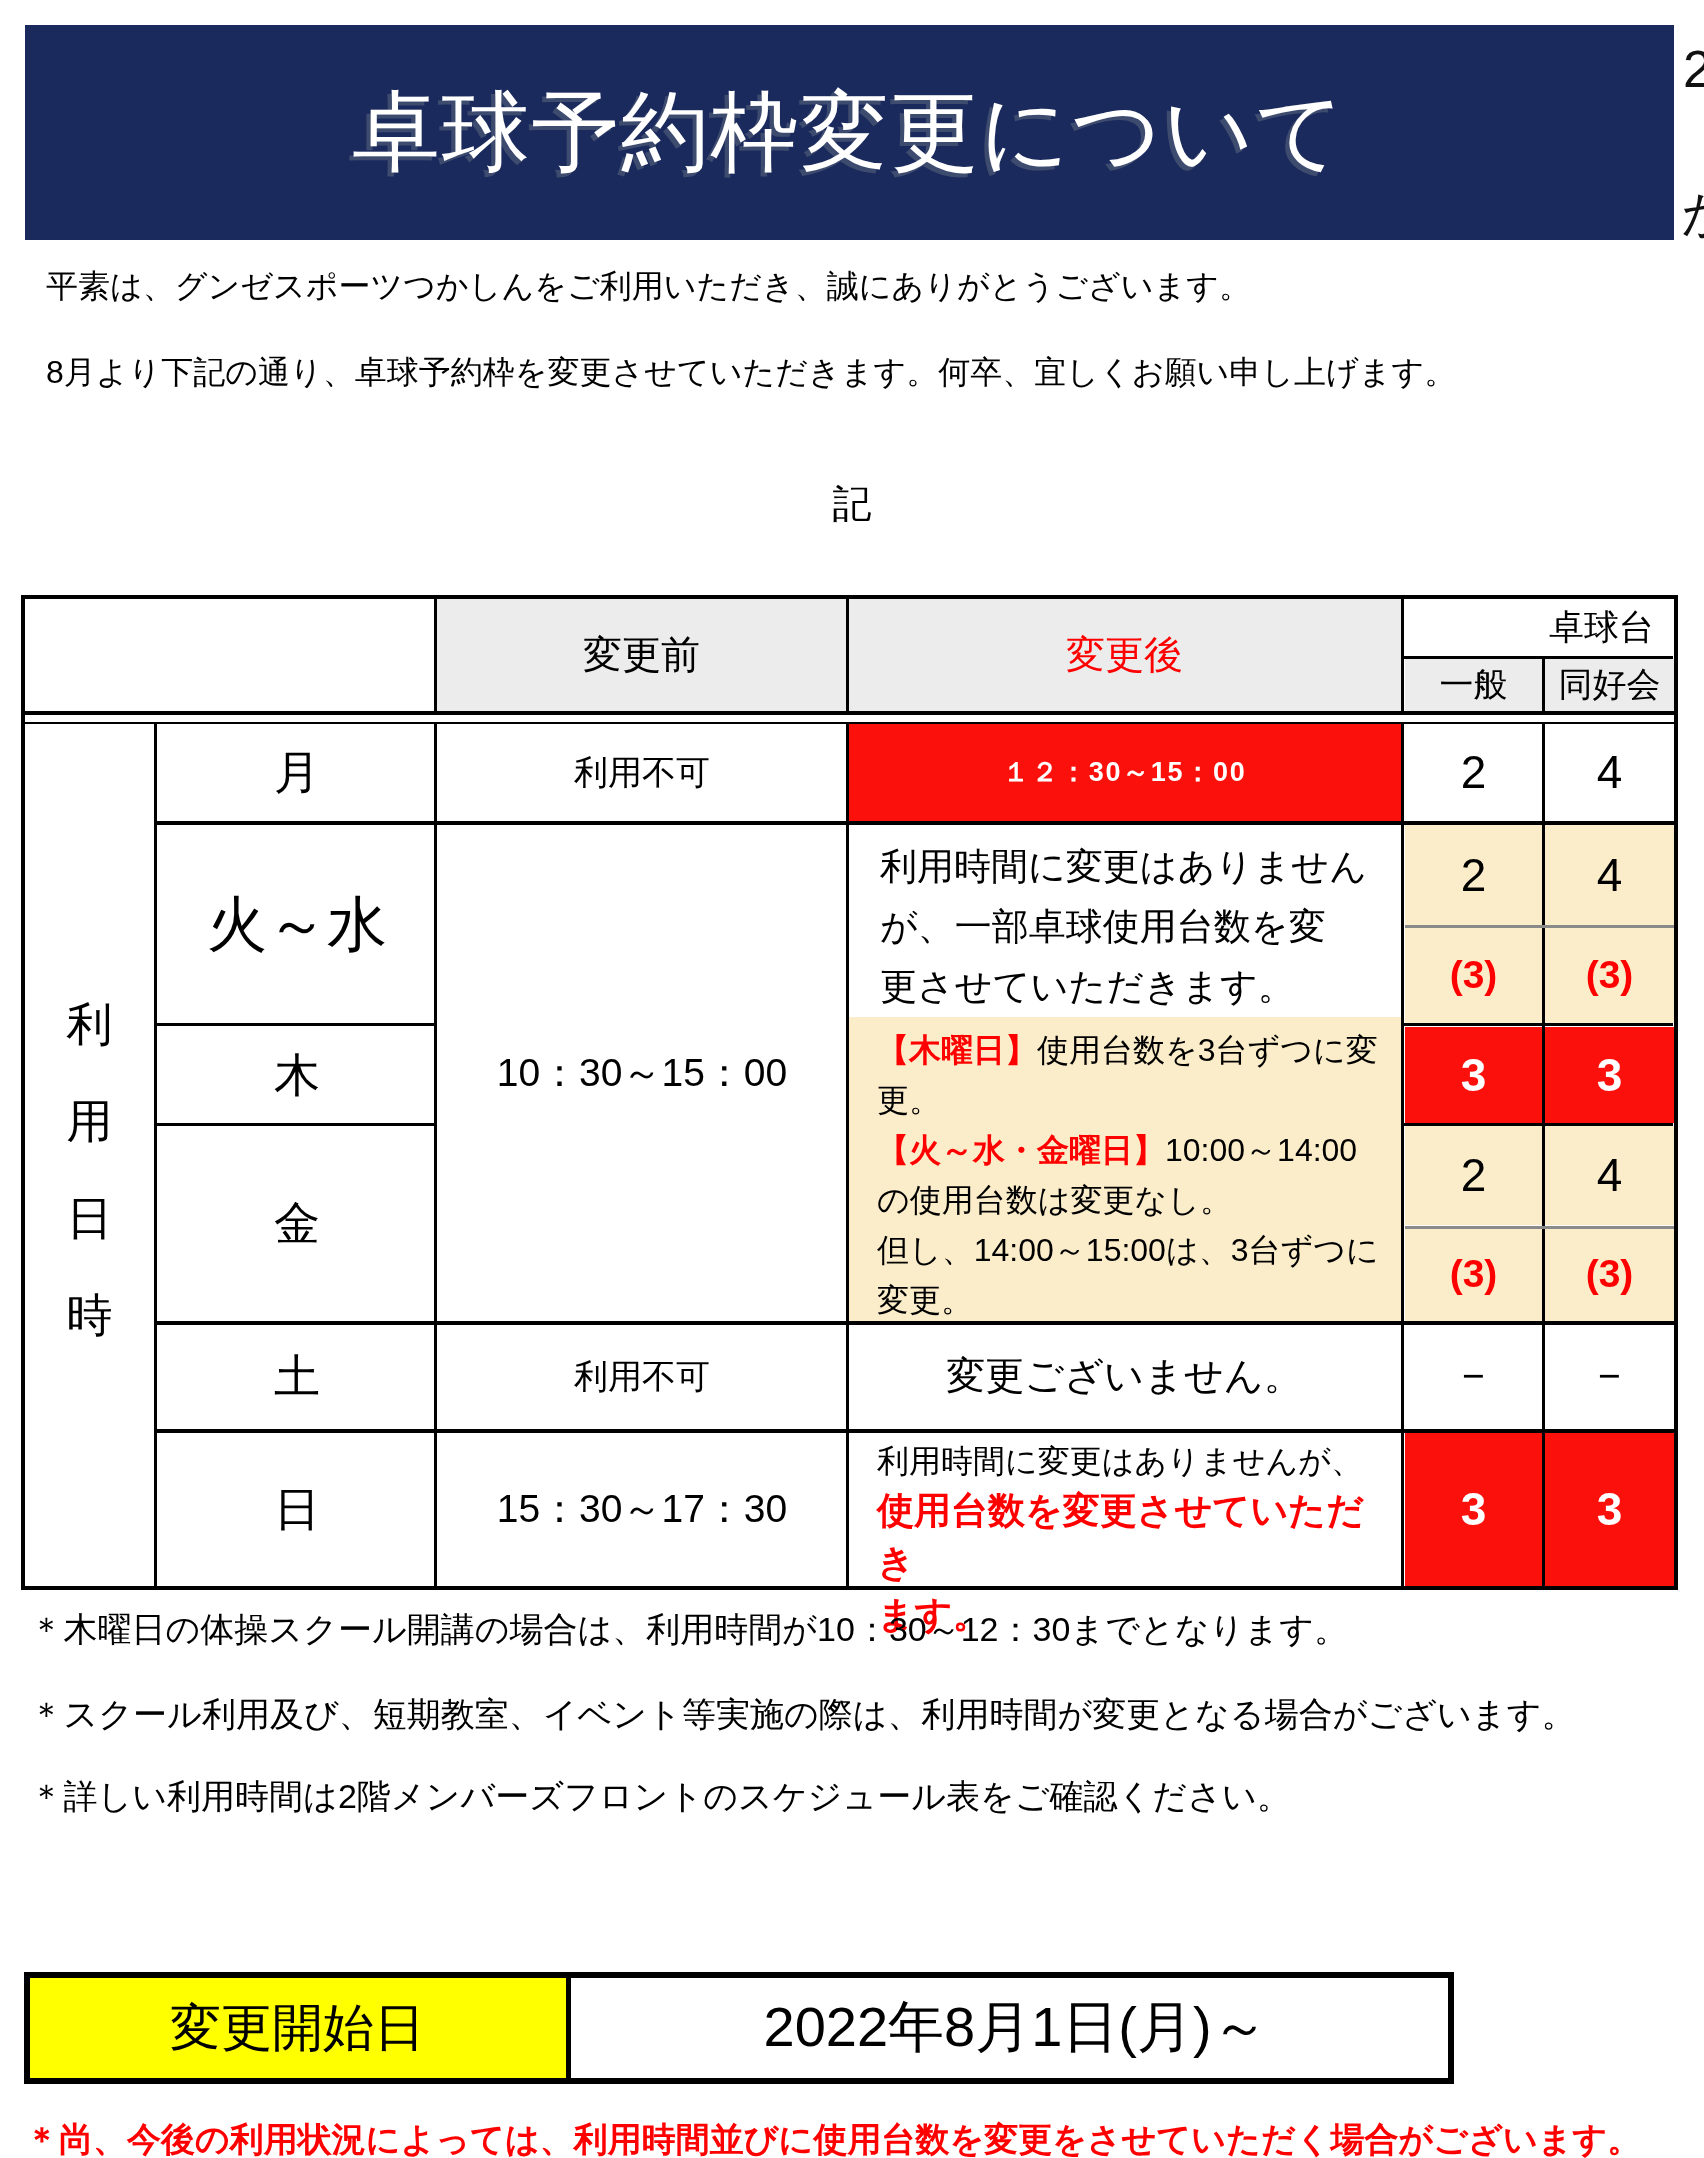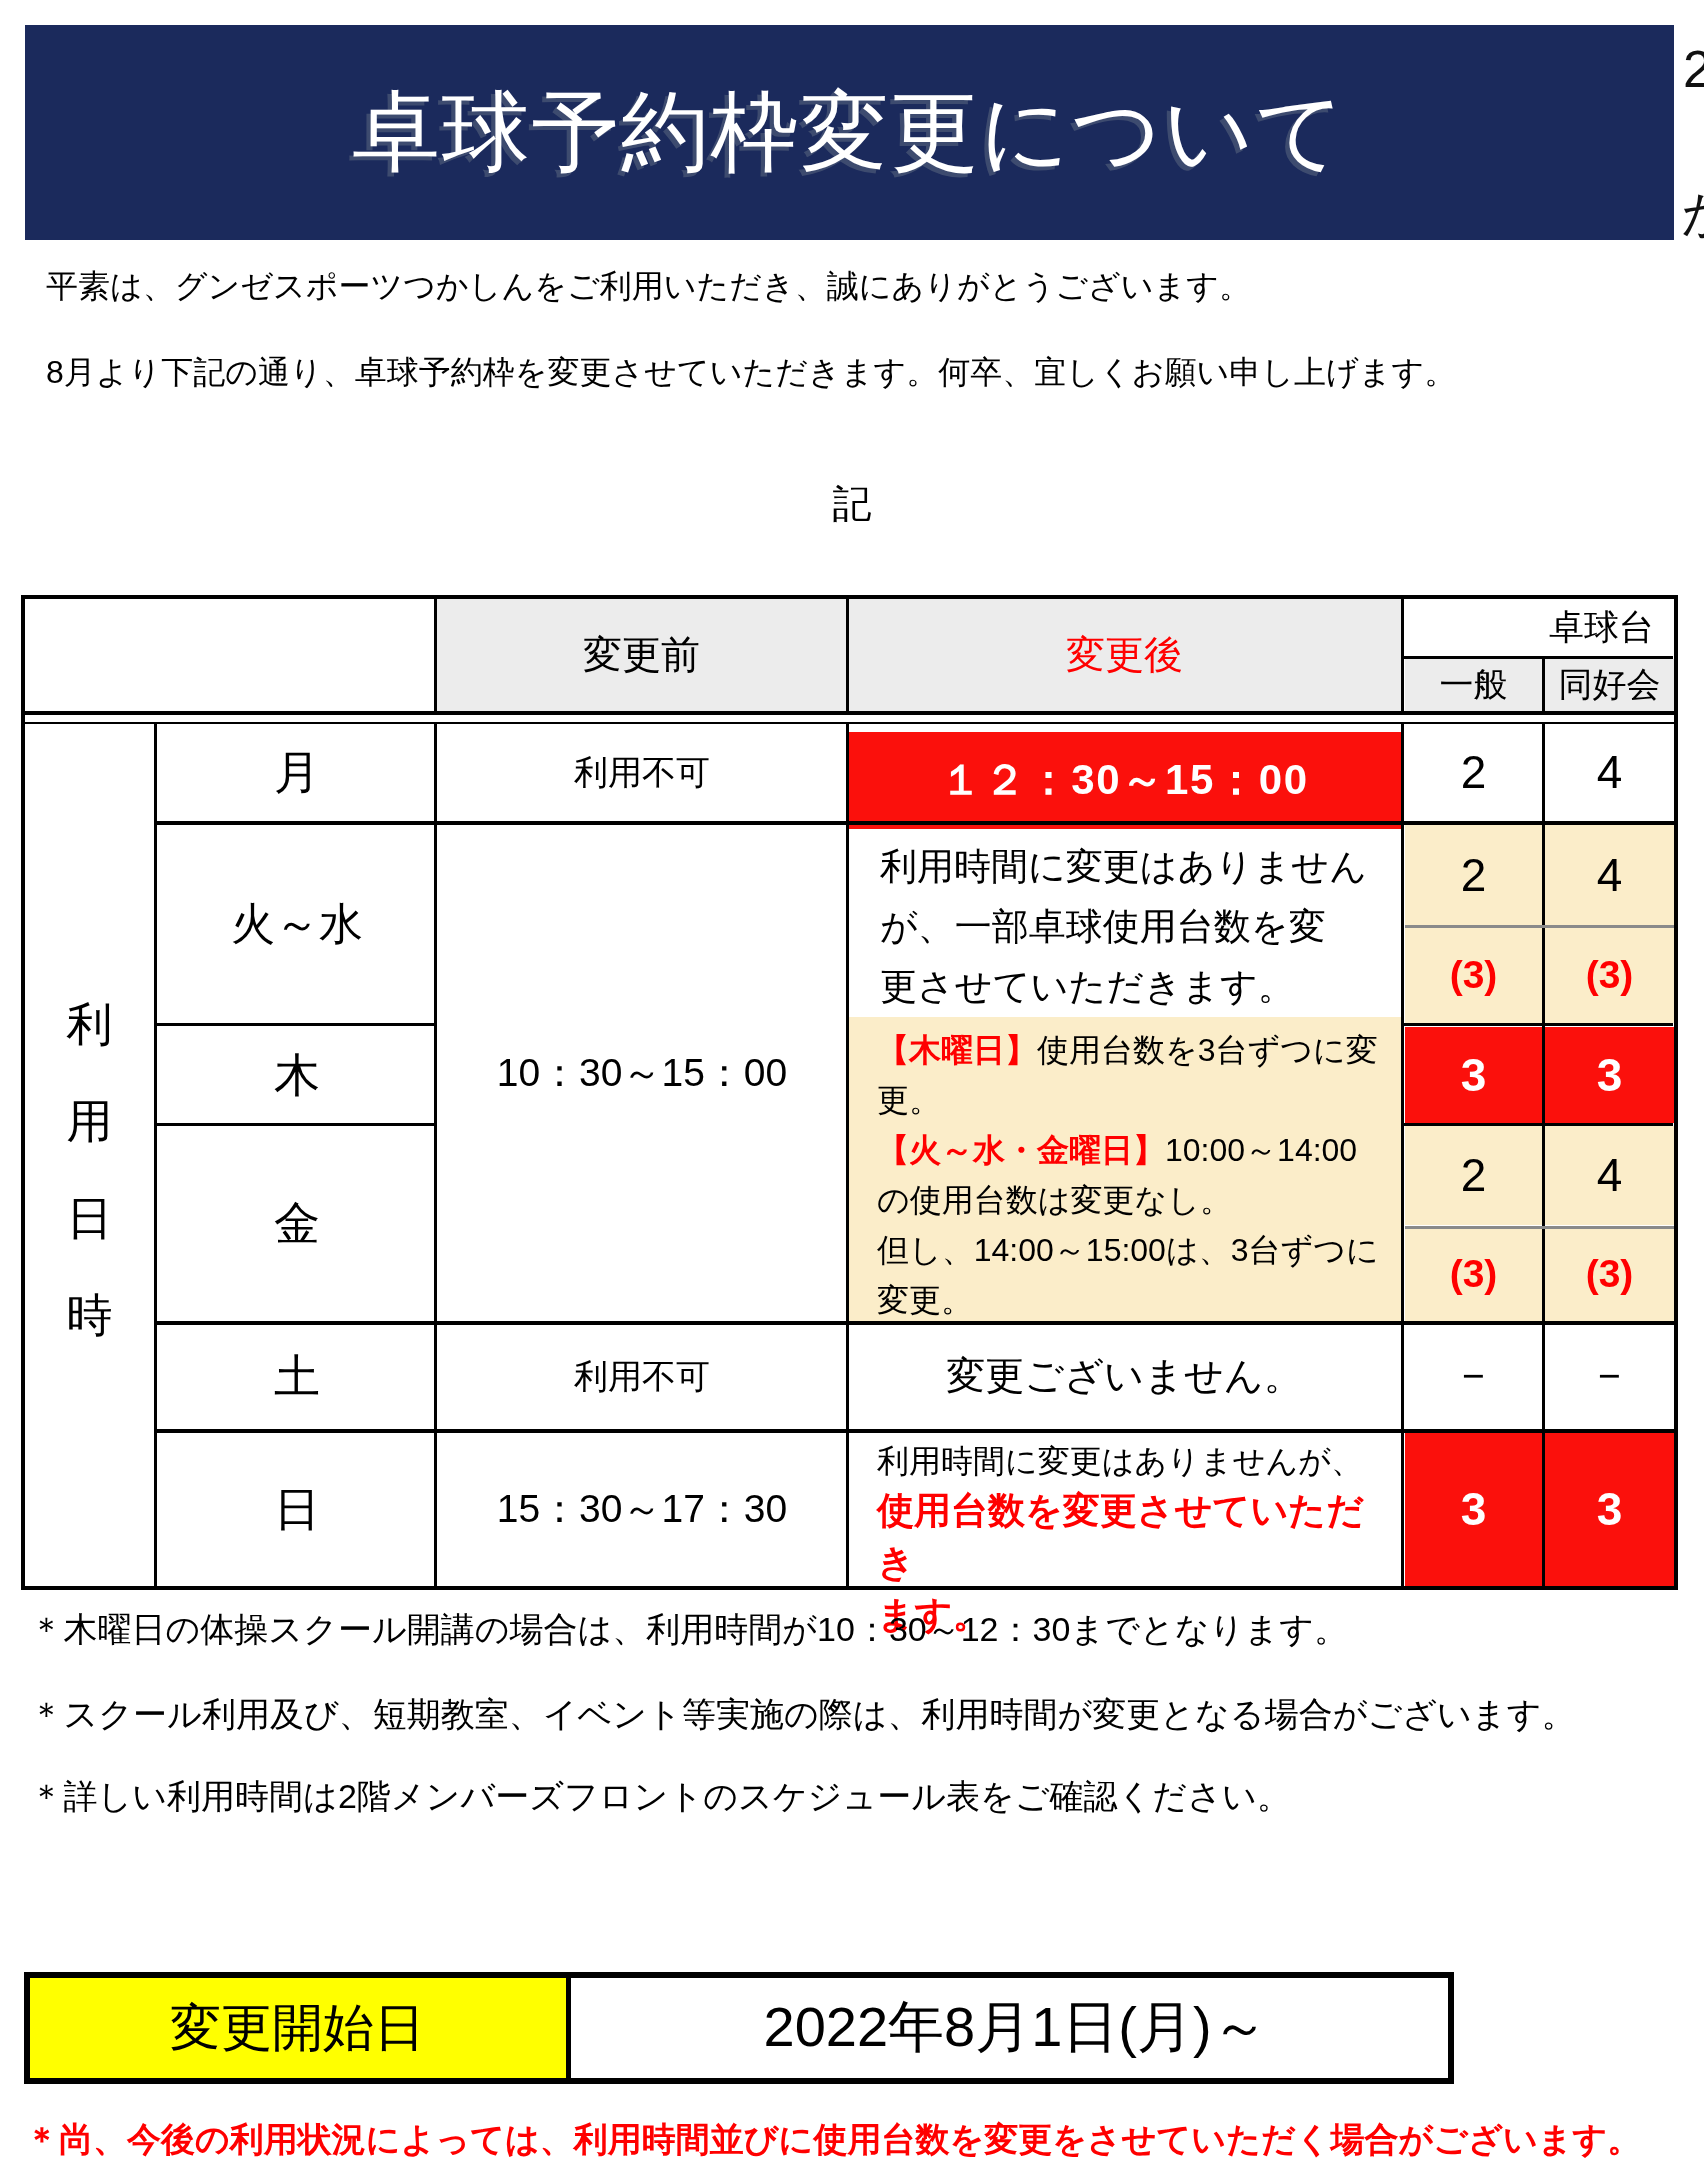--- a/index.html
+++ b/index.html
@@ -80,32 +80,32 @@
     <div class="cell gray" style="left:1520px;top:60px;width:129px;height:52px;font-size:34px;">同好会</div>
 
     <div class="cell axis" style="left:0;top:125px;width:129px;height:862px;">
       <span>利</span>
       <span>用</span>
       <span>日</span>
       <span>時</span>
     </div>
 
     <div class="cell" style="left:132px;top:125px;width:280px;height:97px;font-size:46px;">月</div>
-    <div class="cell" style="left:132px;top:226px;width:280px;height:198px;font-size:44px;">火～水</div>
+    <div class="cell" style="left:132px;top:226px;width:280px;height:198px;font-size:60px;">火～水</div>
     <div class="cell" style="left:132px;top:428px;width:280px;height:96px;font-size:46px;">木</div>
     <div class="cell" style="left:132px;top:527px;width:280px;height:195px;font-size:46px;">金</div>
     <div class="cell" style="left:132px;top:726px;width:280px;height:103px;font-size:46px;">土</div>
     <div class="cell" style="left:132px;top:834px;width:280px;height:153px;font-size:46px;">日</div>
 
     <div class="cell" style="left:414px;top:125px;width:406px;height:97px;font-size:34px;">利用不可</div>
     <div class="cell" style="left:414px;top:226px;width:406px;height:496px;font-size:39px;">10：30～15：00</div>
     <div class="cell" style="left:414px;top:726px;width:406px;height:103px;font-size:34px;">利用不可</div>
     <div class="cell" style="left:414px;top:834px;width:406px;height:153px;font-size:39px;text-align:right;">15：30～17：30</div>
 
-    <div class="cell redbg whitetx b" style="left:823px;top:133px;width:553px;height:97px;font-size:42px;letter-spacing:1.7px;">１２：30～15：00</div>
+    <div class="cell redbg whitetx b" style="left:823px;top:125px;width:553px;height:97px;font-size:27px;letter-spacing:1.7px;">１２：30～15：00</div>
 
     <div class="cell note-cell" style="left:823px;top:226px;width:553px;height:496px;">
       <div class="white-note pre">利用時間に変更はありません
 が、一部卓球使用台数を変
 更させていただきます。</div>
       <div class="beige-note">
         <p><span class="redtx b">【木曜日】</span><span class="pre">使用台数を3台ずつに変
 更。</span></p>
         <p><span class="redtx b">【火～水・金曜日】</span><span class="pre">10:00～14:00
 の使用台数は変更なし。</span></p>

